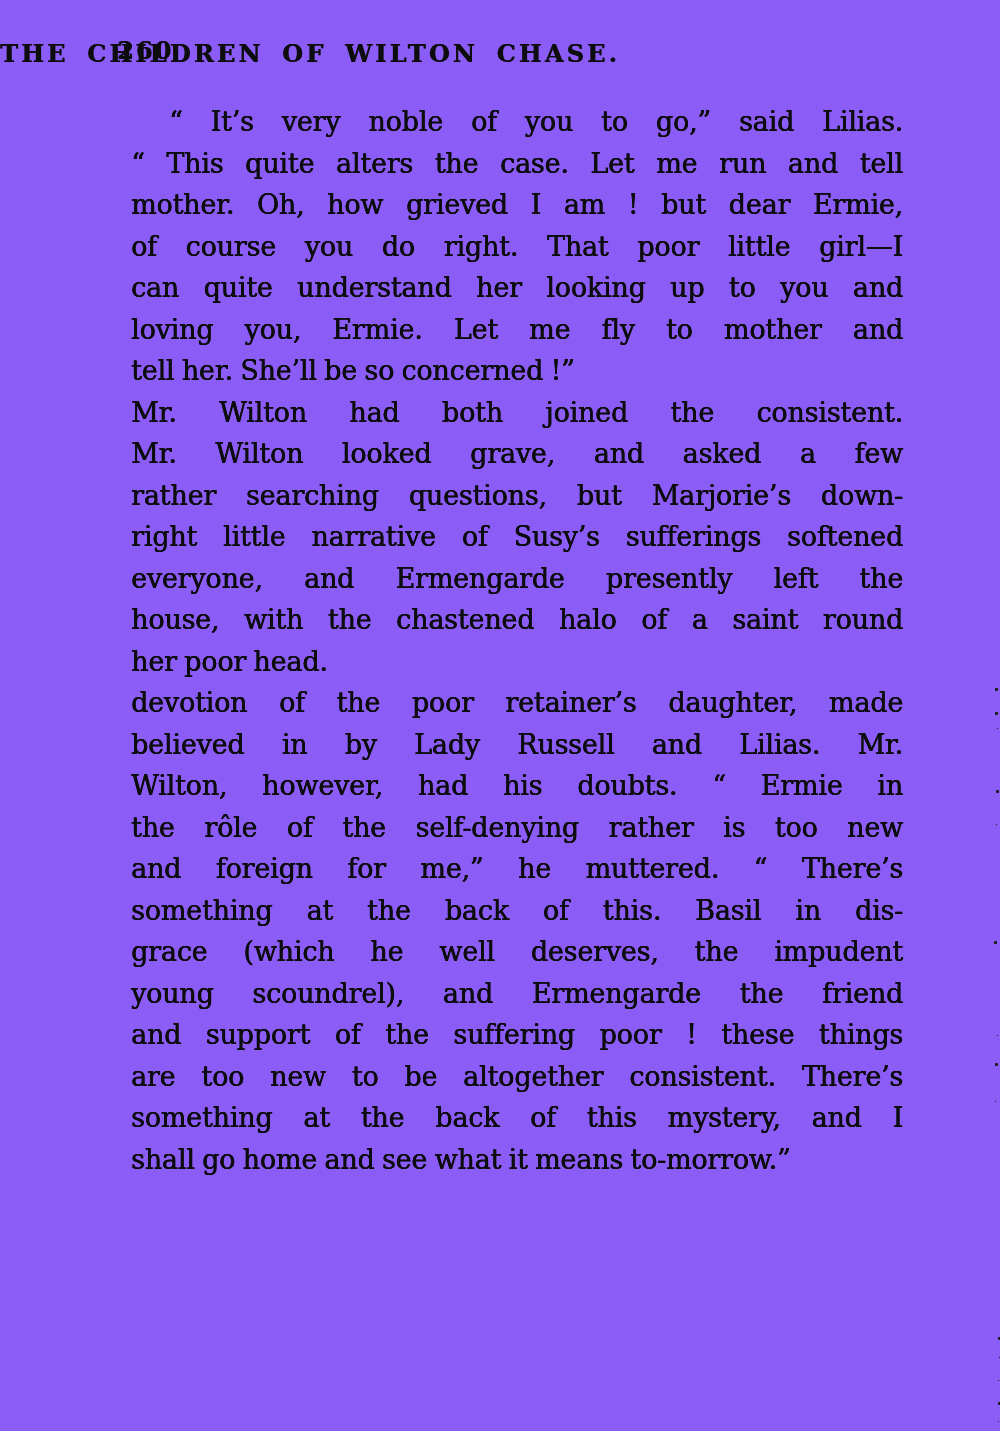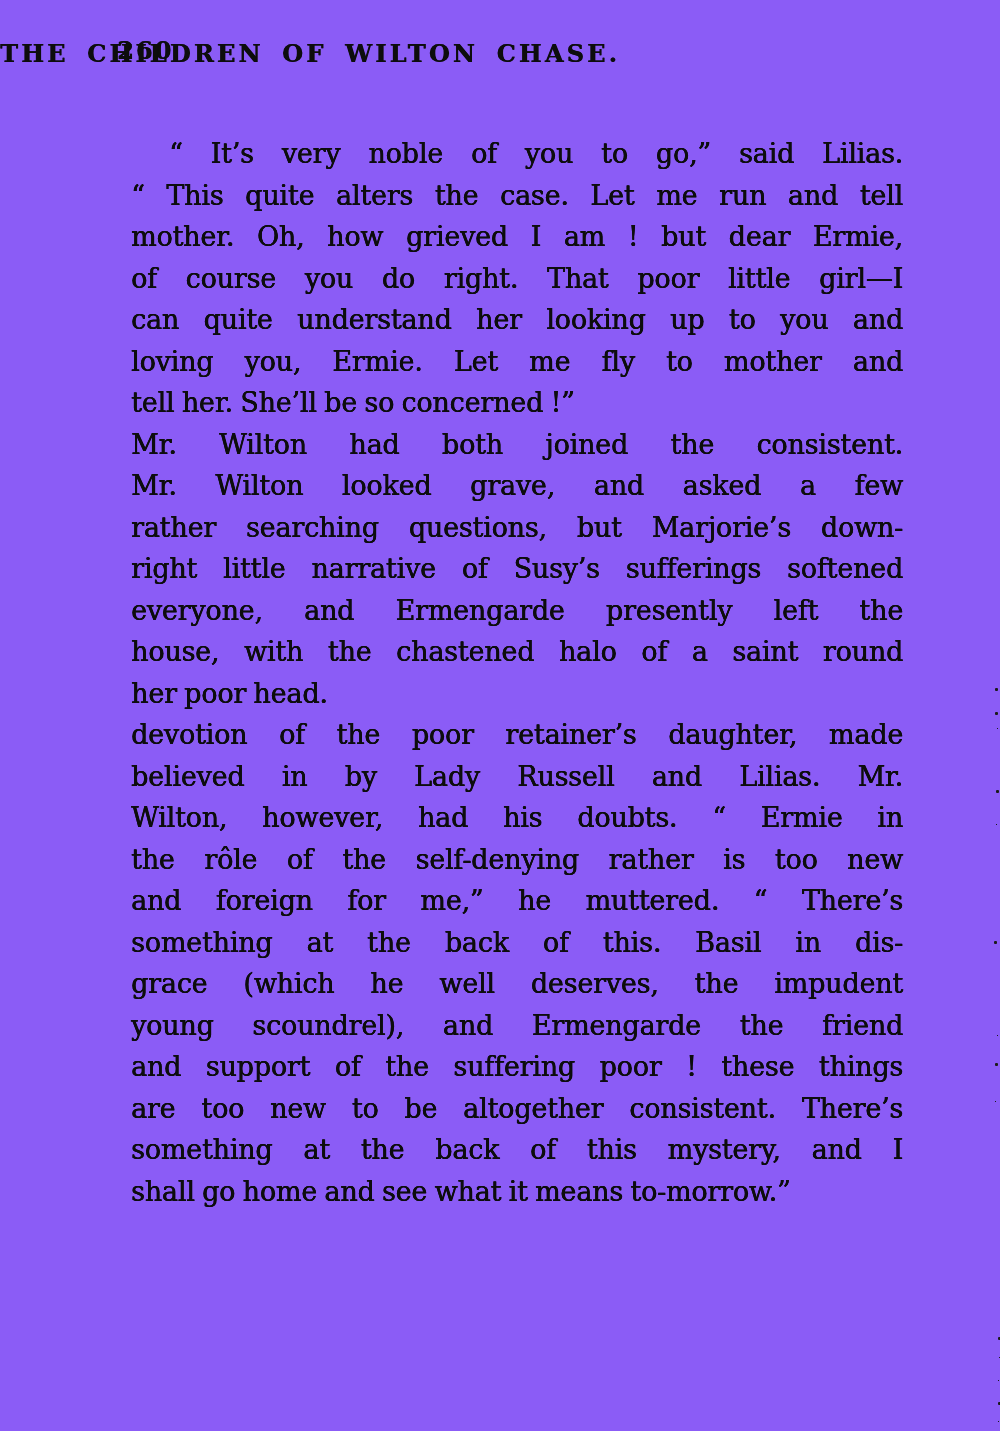--- a/index.html
+++ b/index.html
@@ -50,21 +50,21 @@
     line-height: 41.5px;
     font-size: 27px;
     letter-spacing: -0.2px;
     word-spacing: -1px;
     text-align: justify;
     text-align-last: justify;
     white-space: nowrap;
     overflow: visible;
     text-shadow: 0.45px 0 0 currentColor, 0 0.3px 0 currentColor;
   }
-  .line.first { text-indent: 38px; margin-top: 32px; }
+  .line.first { text-indent: 38px; }
   .line.last  { text-align-last: left; white-space: normal; }
   
   .scan-noise {
     position: absolute;
     left: 995px;
     top: 688px;
     width: 3px;
     height: 3px;
     background: #1a1a1a;
     border-radius: 1px;

